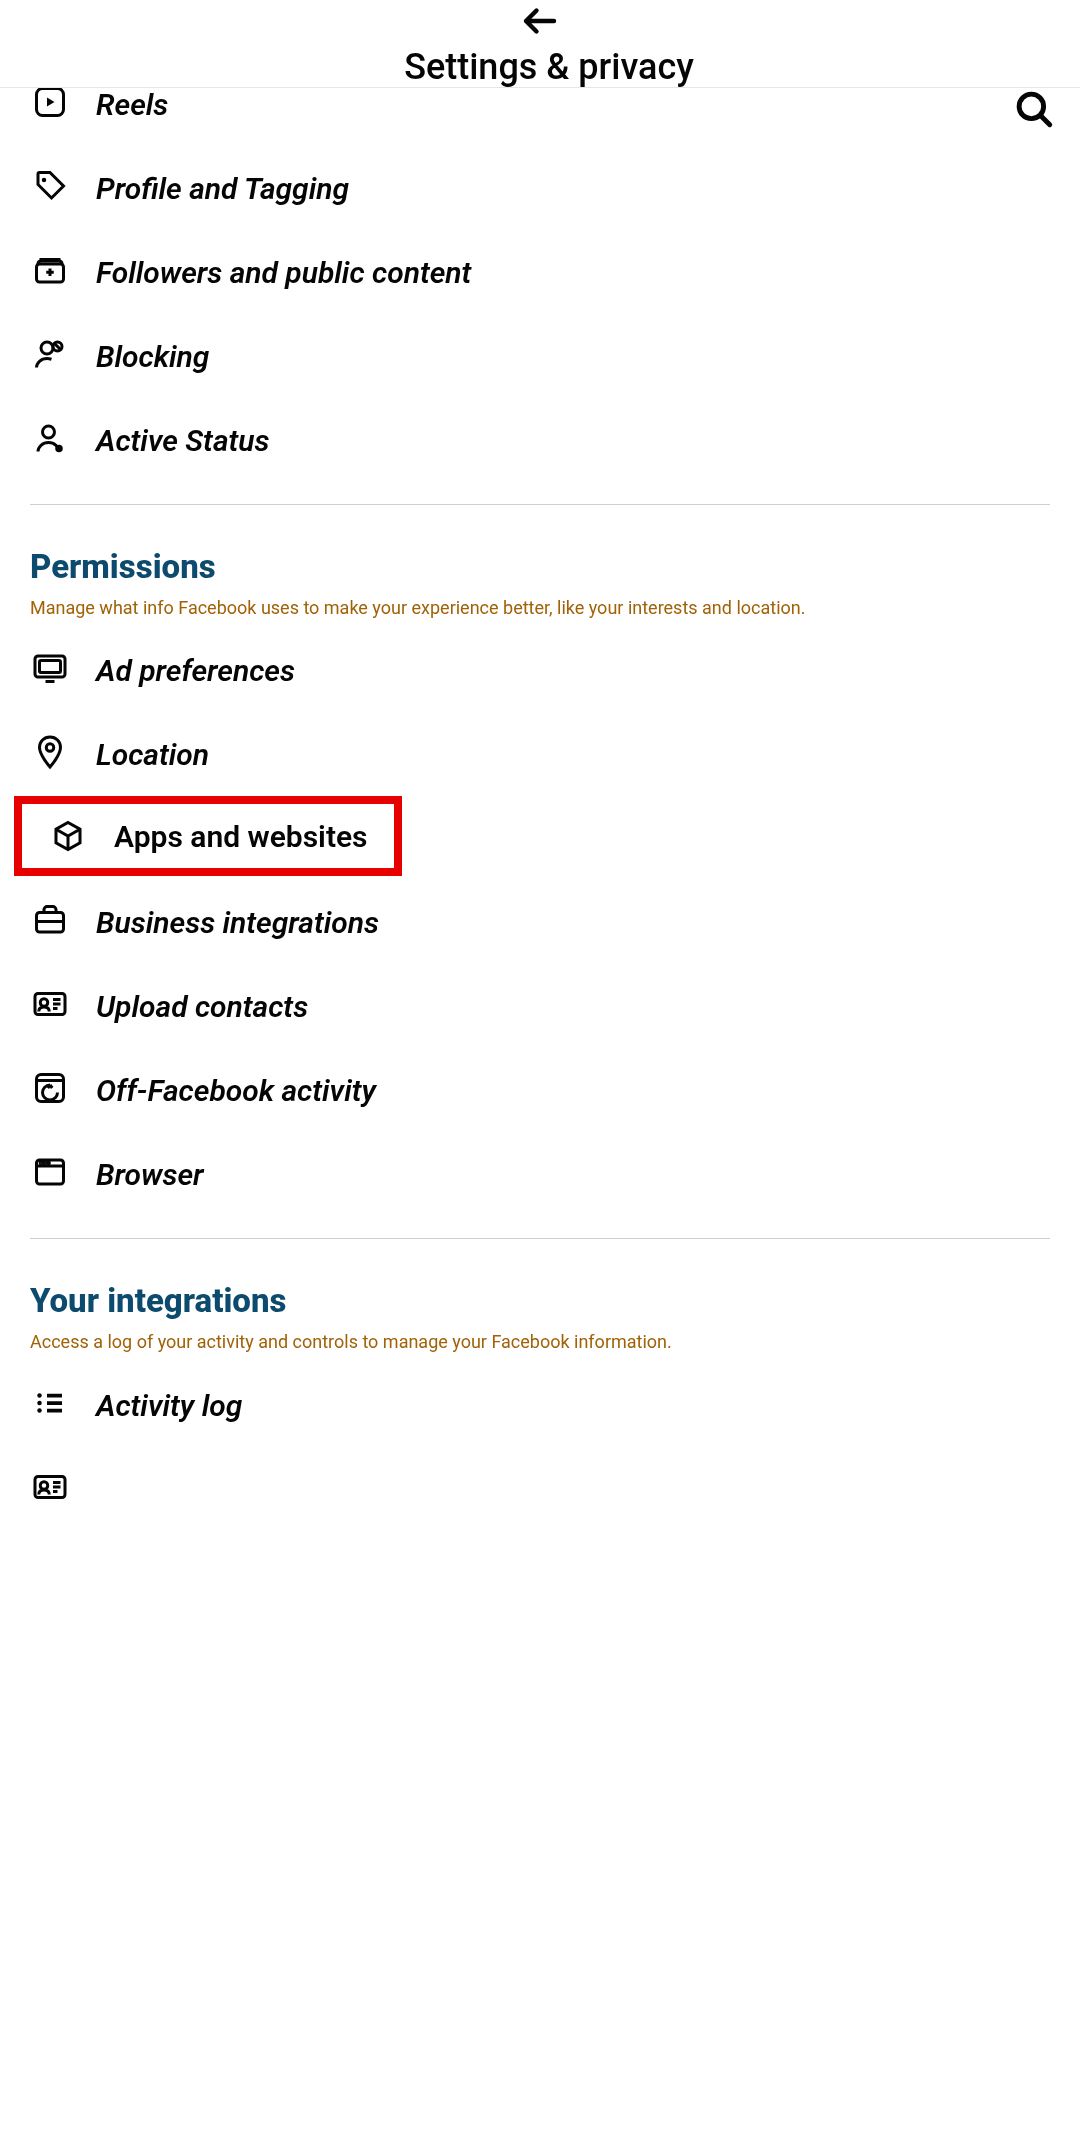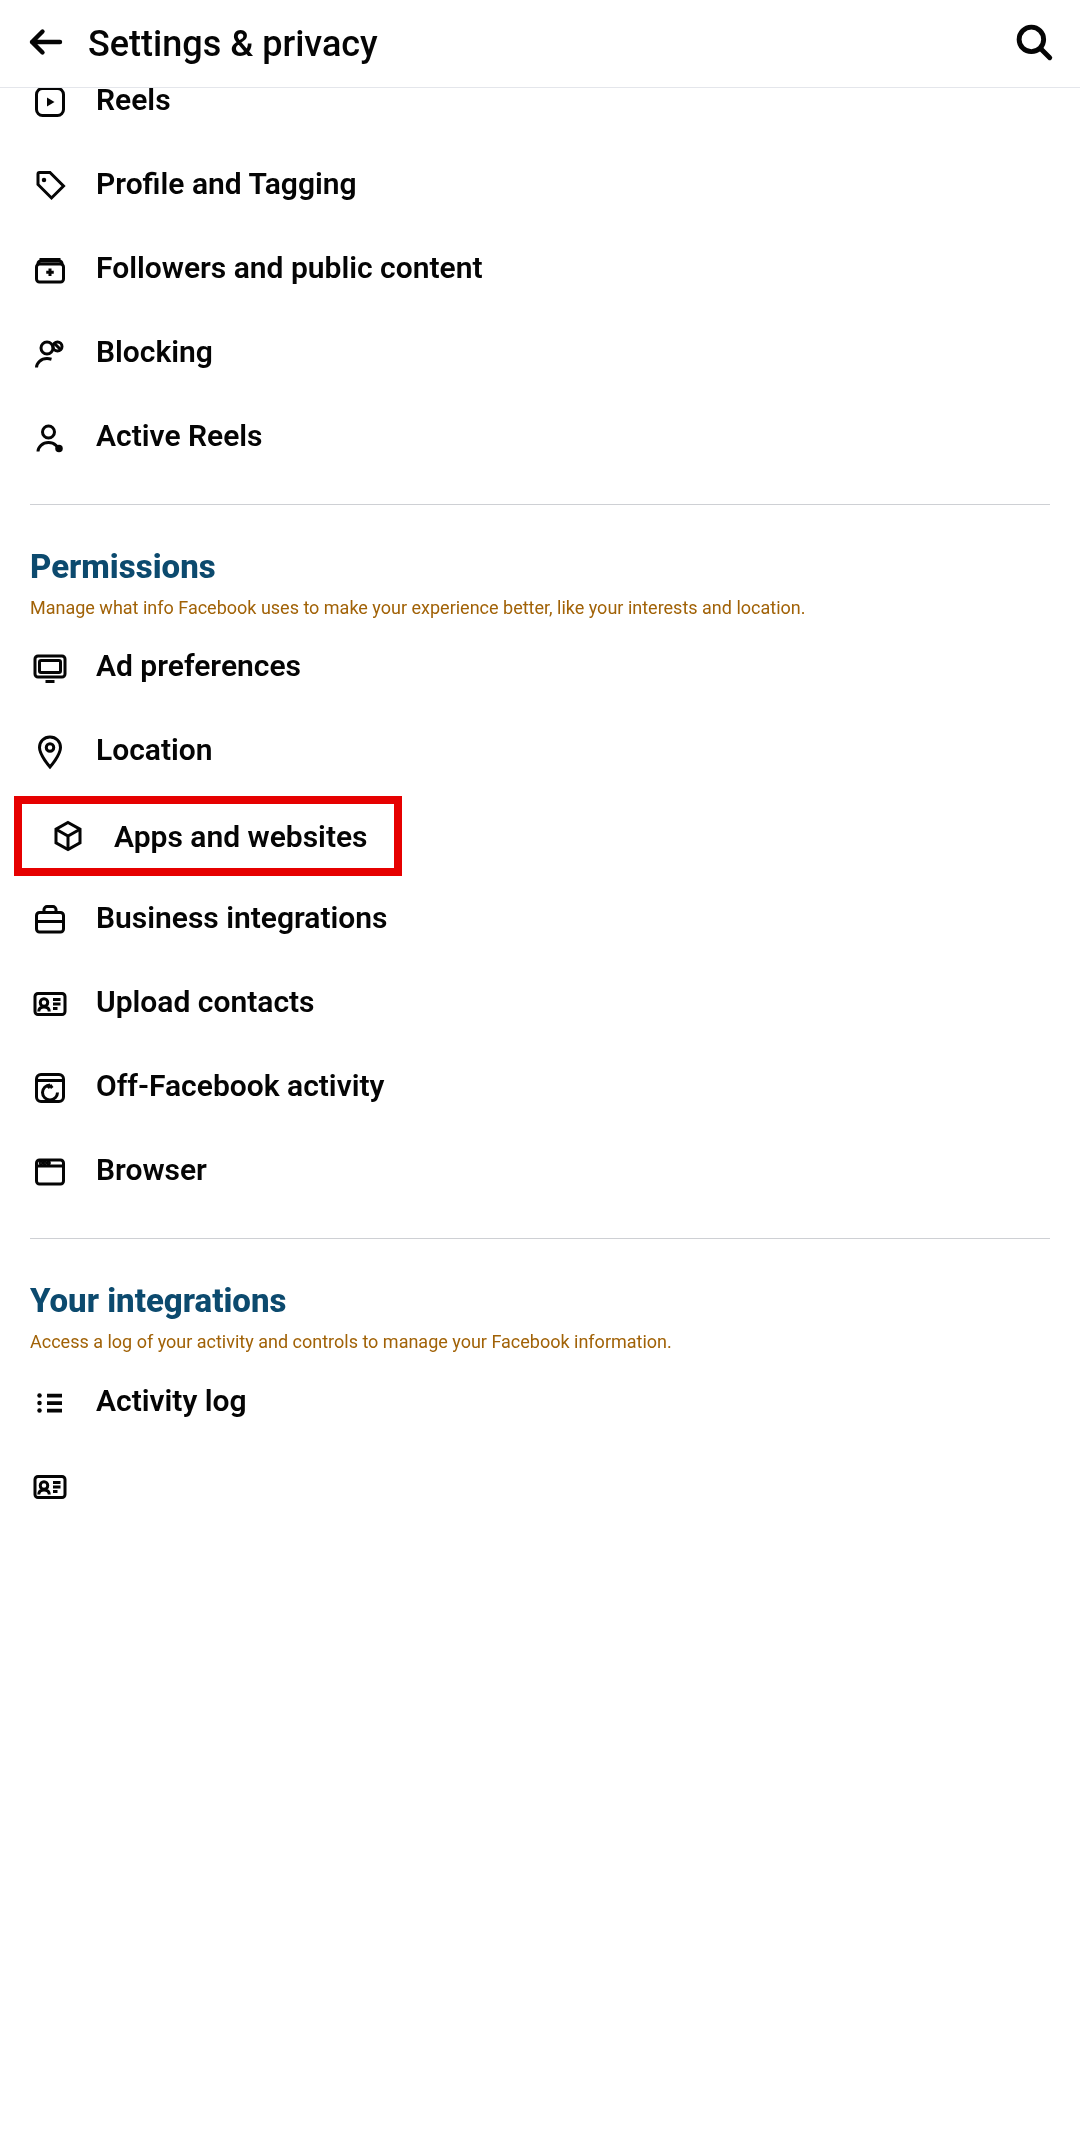--- a/index.html
+++ b/index.html
@@ -13,20 +13,21 @@
       color: #050505;
       width: 1080px;
     }
     .header {
       display: flex;
       align-items: center;
       height: 88px;
       padding: 0 22px;
       border-bottom: 1px solid #e4e6eb;
       position: relative;
+      flex-direction: column;
     }
     .back-btn {
       width: 48px;
       height: 48px;
       display: flex;
       align-items: center;
       justify-content: center;
       cursor: pointer;
     }
     .header-title {
@@ -41,23 +42,24 @@
       align-items: center;
       justify-content: center;
       cursor: pointer;
       margin-left: auto;
     }
     .content {
       padding: 0;
     }
     .menu-item {
       display: flex;
-      align-items: flex-start;
+      align-items: flex-end;
       padding: 22px 30px;
       cursor: pointer;
+      font-style: italic;
     }
     .menu-icon {
       width: 40px;
       height: 40px;
       display: flex;
       align-items: center;
       justify-content: center;
       flex-shrink: 0;
     }
     .menu-label {
@@ -186,21 +188,21 @@
   </div>
 
   <div class="menu-item">
     <span class="menu-icon">
       <svg width="36" height="36" viewBox="0 0 24 24">
           <circle cx="11" cy="8" r="4"></circle>
           <path d="M4 21c0-3 3-6 7-6s7 3 7 6"></path>
           <circle cx="18" cy="19" r="2.5" fill="#050505" stroke="none"></circle>
         </svg>
     </span>
-    <span class="menu-label">Active Reels</span>
+    <span class="menu-label">Active Status</span>
   </div>
 
   <div class="divider"></div>
 
   <div class="section-header">
     <div class="section-title">Permissions</div>
     <div class="section-desc">Manage what info Facebook uses to make your experience better, like your interests and location.</div>
   </div>
 
   <div class="menu-item">

